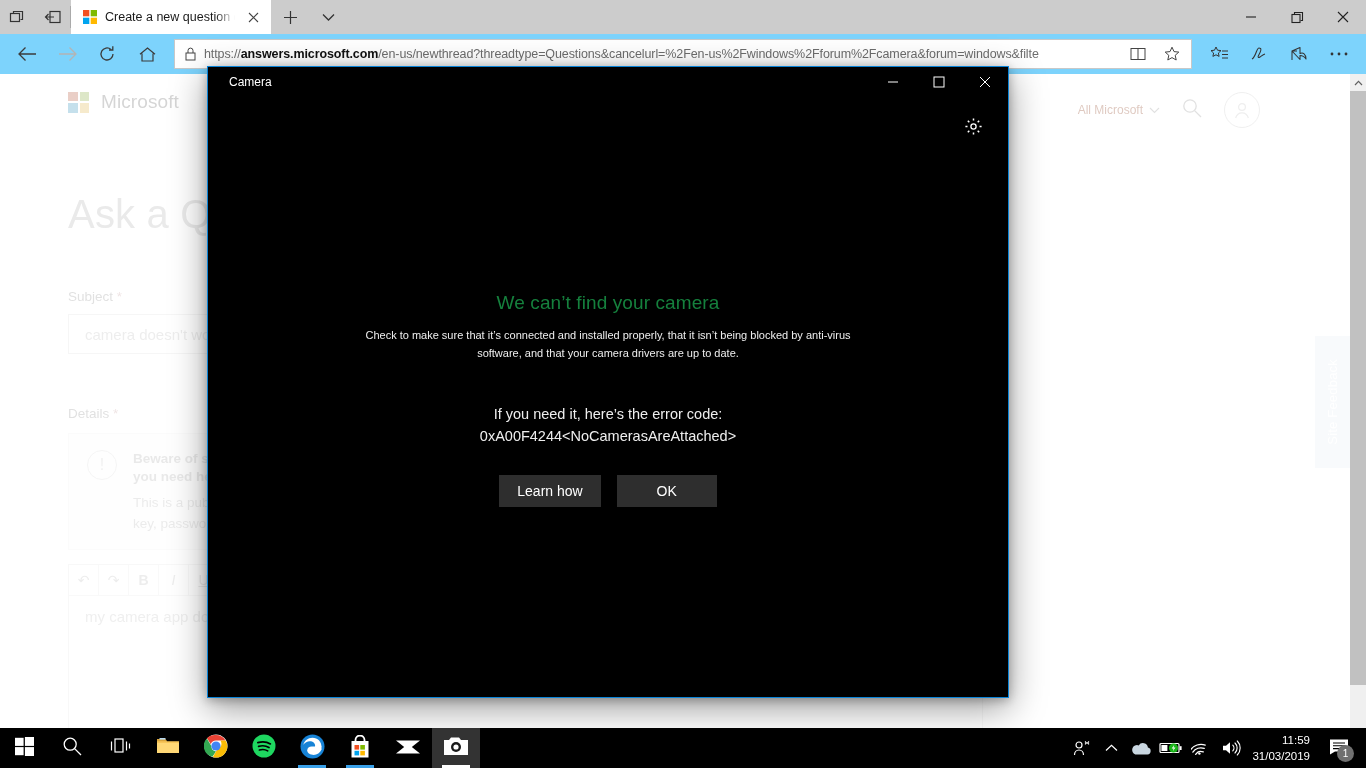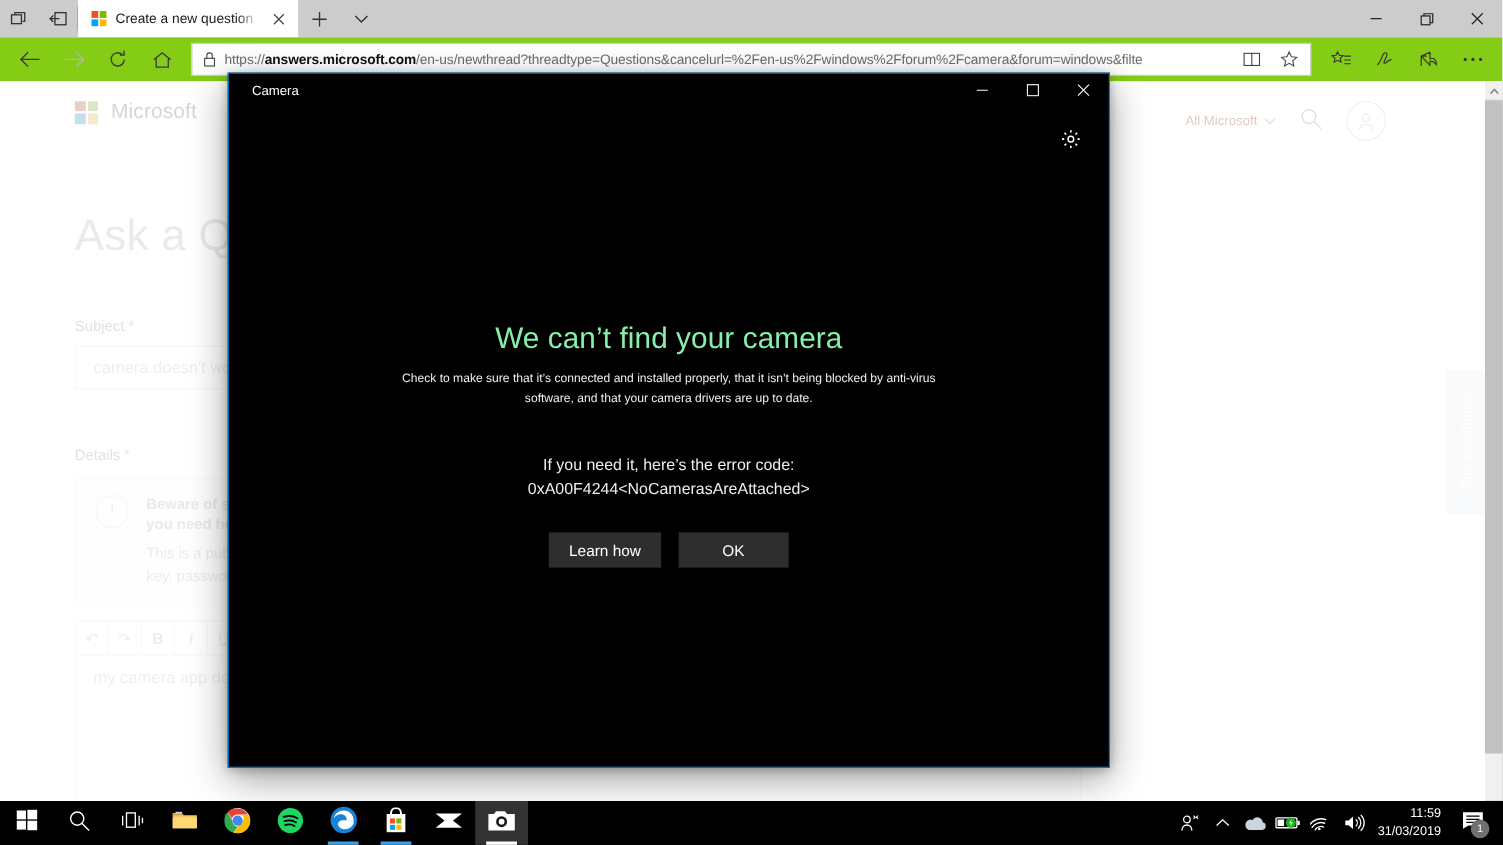--- a/index.html
+++ b/index.html
@@ -37,21 +37,21 @@
   .newtab, .tabmenu {
     width: 38px; display: flex; align-items: center; justify-content: center;
     color: #333; flex: none;
   }
   .tabstrip-fill { flex: 1; }
   .win-ctrls { display: flex; flex: none; }
   .win-btn { width: 46px; display: flex; align-items: center; justify-content: center; color: #222; }
 
   .navbar {
     position: absolute; top: 34px; left: 0; right: 0; height: 40px;
-    background: #84cc16; display: flex; align-items: center; padding: 4px 8px; gap: 2px;
+    background: #7dd3fc; display: flex; align-items: center; padding: 4px 8px; gap: 2px;
   }
   .nav-btn { width: 38px; height: 32px; display:flex; align-items:center; justify-content:center; color:#3b3b3b; flex:none; }
   .nav-btn.disabled { color: #b4b4b4; }
   .urlbar {
     flex: 1; height: 30px; background: #ffffff; border: 1px solid #c8c8c8;
     display: flex; align-items: center; padding: 0 6px 0 10px; gap: 8px;
     margin: 0 6px; position: relative;
   }
   .lock-ico { flex: none; color: #444; display:flex; }
   .url-text {
@@ -124,21 +124,21 @@
   }
   .cam-titlebar { height: 30px; display: flex; align-items: stretch; }
   .cam-title { flex: 1; display:flex; align-items:center; padding-left: 21px; font-size: 12px; color: #ffffff; }
   .cam-btn { width: 46px; display:flex; align-items:center; justify-content:center; color:#ffffff; }
   .cam-gear { position: absolute; right: 25px; top: 50px; color: #ffffff; }
   .cam-body {
     position: absolute; top: 30px; left: 0; right: 0; bottom: 0;
     display: flex; flex-direction: column; align-items: center;
     padding-top: 195px;
   }
-  .cam-h1 { font-size: 27px; color: #86efac; font-weight: 400; letter-spacing: 0.1px; }
+  .cam-h1 { font-size: 19px; color: #15803d; font-weight: 400; letter-spacing: 0.1px; }
   .cam-p {
     font-size: 11px; color: #eeeeee; line-height: 1.62; text-align: center;
     width: 490px; margin-top: 13px;
   }
   .cam-err { font-size: 14.5px; color: #eeeeee; line-height: 1.52; text-align:center; margin-top: 40px; }
   .cam-actions { display: flex; gap: 16px; margin-top: 28px; }
   .cam-button {
     min-width: 100px; height: 32px; background: #2e2e2e; color: #ffffff;
     border: none; font-size: 14px; font-family: inherit;
     display:flex; align-items:center; justify-content:center; padding: 0 18px;

